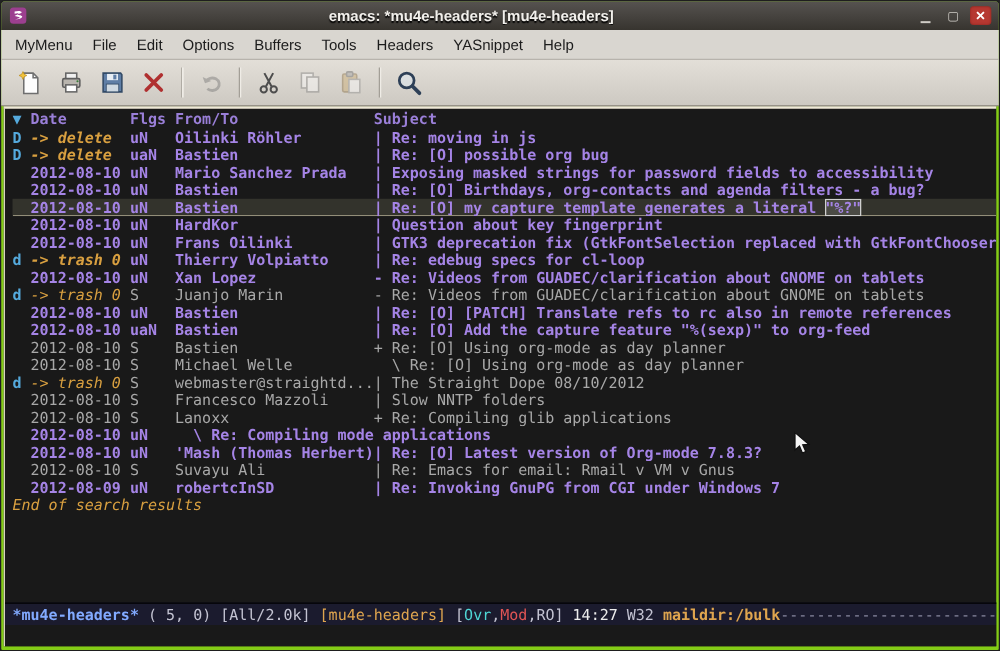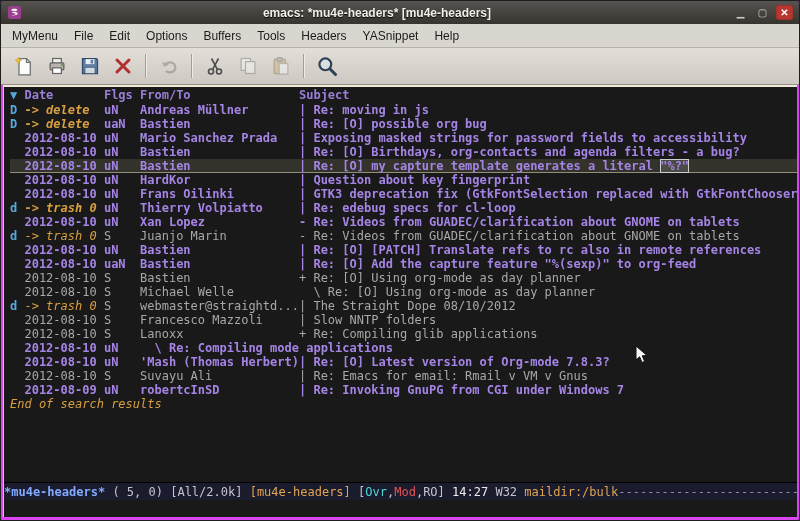--- a/index.html
+++ b/index.html
@@ -1,18 +1,18 @@
 <!DOCTYPE html>
 <html><head>
 <meta charset="utf-8">
 <style>
   * { margin:0; padding:0; box-sizing:border-box; }
   html,body { width:800px; height:521px; background:#222; overflow:hidden; }
   .window { width:800px; height:521px; display:flex; flex-direction:column;
-            background:#d946ef; border:1px solid #1e1e1e; border-radius:4px 4px 2px 2px;
+            background:#84cc16; border:1px solid #1e1e1e; border-radius:4px 4px 2px 2px;
             font-family:"Liberation Sans", sans-serif; position:relative; }
 
   
   .titlebar { height:23px; flex:none; display:flex; align-items:center;
               background:linear-gradient(#565350,#37342f);
               border-radius:3px 3px 0 0; padding:0 6px; }
   .titlebar .app-icon { width:15px; height:15px; flex:none; }
   .titlebar .title { flex:1; text-align:center; color:#f2f0ec; font-size:12px; font-weight:bold;
                      text-shadow:0 1px 1px #000; white-space:nowrap; overflow:hidden; }
   .win-controls { display:flex; gap:5px; align-items:center; }
@@ -52,29 +52,29 @@
   .row.unread { color:#a584e6; font-weight:bold; }
   .row.seen   { color:#a8a8a8; font-weight:normal; }
   .c-date.mark { color:#d9a040; font-style:italic; }
   .row.current { background:#33332c; box-shadow:inset 0 -1px 0 #938e79; }
   .cursor-box { outline:1px solid #cfcfcf; outline-offset:-1px; background:rgba(255,255,255,.12); }
 
   .end-line { height:14px; color:#d9a040; font-style:italic; white-space:pre; }
 
   
   .modeline { height:18px; flex:none; display:flex; align-items:center; overflow:hidden;
-              background:#1b1b2e; border-top:1px solid #000; 
+              background:#1b1b2e; border-top:1px solid #000; padding-left:6px;
               font-family:"DejaVu Sans Mono", monospace; font-size:12px; color:#c3c3d2;
               white-space:pre; }
   .ml-buffer { color:#82aaff; font-weight:bold; }
   .ml-mode   { color:#dfa54f; }
   .ml-ovr    { color:#4fd6d6; }
   .ml-mod    { color:#e25555; font-weight:normal; }
   .ml-time   { color:#ececec; }
-  .ml-folder { color:#dfa54f; font-weight:normal; }
+  .ml-folder { color:#dfa54f; font-weight:bold; }
   .ml-dashes { color:#8d8da4; overflow:hidden; flex:1; }
 
   .echo { height:17px; flex:none; background:#191919; }
   .frame-bottom { height:3px; flex:none; }
 
   
   .mouse { position:absolute; left:634px; top:344px; width:14px; height:20px; z-index:50; pointer-events:none; }
 </style>
 </head>
 <body>
@@ -179,21 +179,21 @@
 
       <div class="hdrline">
         <span class="c-prefix">▼</span>
         <span class="c-date">Date</span>
         <span class="c-flags">Flgs</span>
         <span class="c-from">From/To</span>
         <span class="c-subject">Subject</span>
       </div>
 
       <div>
-          <div class="row unread"><span class="c-prefix">D</span><span class="c-date mark">-&gt; delete</span><span class="c-flags">uN</span><span class="c-from">Andreas Müllner</span><span class="c-subject">| Re: moving in js</span></div>
+          <div class="row unread"><span class="c-prefix">D</span><span class="c-date mark">-&gt; delete</span><span class="c-flags">uN</span><span class="c-from">Oilinki Röhler</span><span class="c-subject">| Re: moving in js</span></div>
           <div class="row unread"><span class="c-prefix">D</span><span class="c-date mark">-&gt; delete</span><span class="c-flags">uaN</span><span class="c-from">Bastien</span><span class="c-subject">| Re: [O] possible org bug</span></div>
           <div class="row unread"><span class="c-prefix"></span><span class="c-date">2012-08-10</span><span class="c-flags">uN</span><span class="c-from">Mario Sanchez Prada</span><span class="c-subject">| Exposing masked strings for password fields to accessibility</span></div>
           <div class="row unread"><span class="c-prefix"></span><span class="c-date">2012-08-10</span><span class="c-flags">uN</span><span class="c-from">Bastien</span><span class="c-subject">| Re: [O] Birthdays, org-contacts and agenda filters - a bug?</span></div>
           <div class="row unread current"><span class="c-prefix"></span><span class="c-date">2012-08-10</span><span class="c-flags">uN</span><span class="c-from">Bastien</span><span class="c-subject">| Re: [O] my capture template generates a literal <span class="cursor-box">"%?"</span></span></div>
           <div class="row unread"><span class="c-prefix"></span><span class="c-date">2012-08-10</span><span class="c-flags">uN</span><span class="c-from">HardKor</span><span class="c-subject">| Question about key fingerprint</span></div>
           <div class="row unread"><span class="c-prefix"></span><span class="c-date">2012-08-10</span><span class="c-flags">uN</span><span class="c-from">Frans Oilinki</span><span class="c-subject">| GTK3 deprecation fix (GtkFontSelection replaced with GtkFontChooser)</span></div>
           <div class="row unread"><span class="c-prefix">d</span><span class="c-date mark">-&gt; trash 0</span><span class="c-flags">uN</span><span class="c-from">Thierry Volpiatto</span><span class="c-subject">| Re: edebug specs for cl-loop</span></div>
           <div class="row unread"><span class="c-prefix"></span><span class="c-date">2012-08-10</span><span class="c-flags">uN</span><span class="c-from">Xan Lopez</span><span class="c-subject">- Re: Videos from GUADEC/clarification about GNOME on tablets</span></div>
           <div class="row seen"><span class="c-prefix">d</span><span class="c-date mark">-&gt; trash 0</span><span class="c-flags">S</span><span class="c-from">Juanjo Marin</span><span class="c-subject">- Re: Videos from GUADEC/clarification about GNOME on tablets</span></div>
           <div class="row unread"><span class="c-prefix"></span><span class="c-date">2012-08-10</span><span class="c-flags">uN</span><span class="c-from">Bastien</span><span class="c-subject">| Re: [O] [PATCH] Translate refs to rc also in remote references</span></div>

